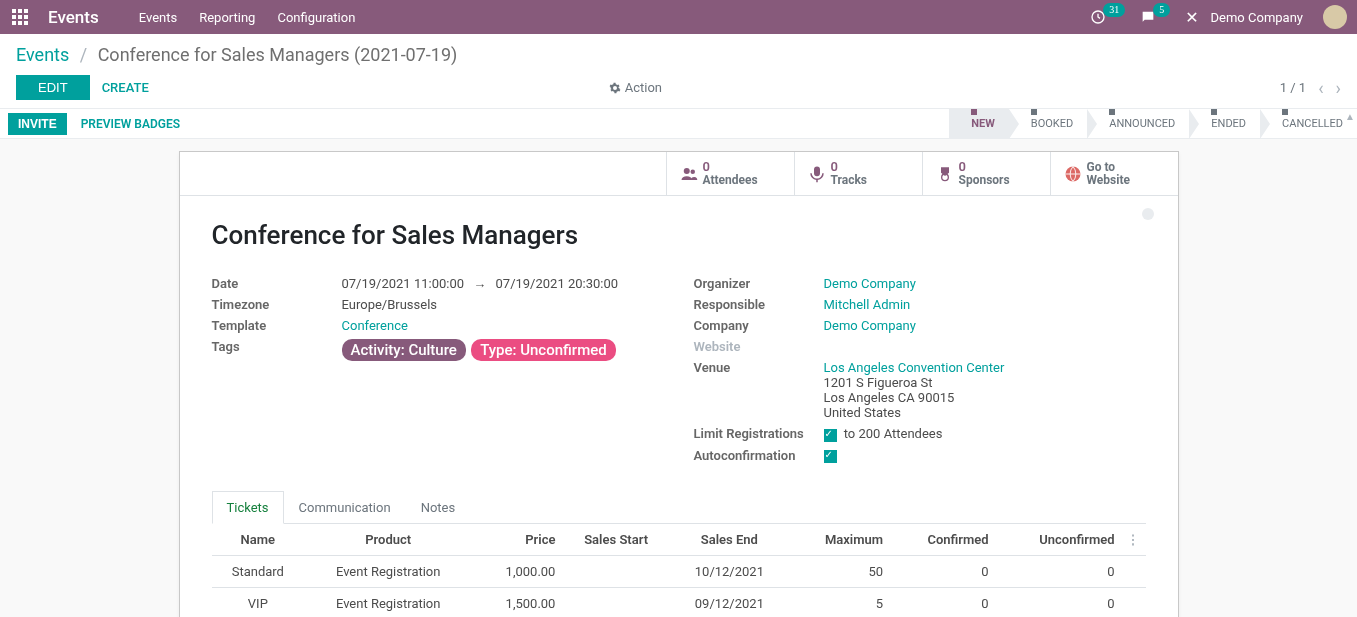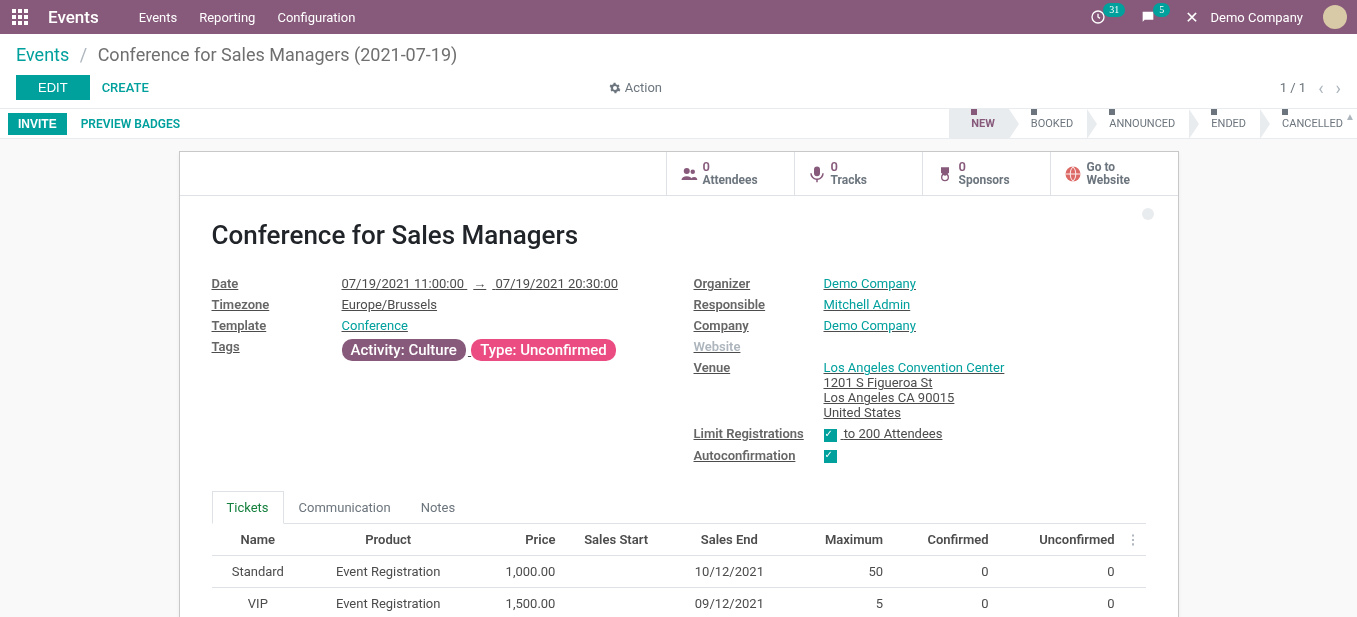--- a/index.html
+++ b/index.html
@@ -54,21 +54,21 @@
     .statbtn-val { color: #875a7b; font-weight: 600; font-size: 13px; }
     .statbtn-label { color: #6c757d; font-size: 12px; font-weight: bold; }
     .statbtn.website .statbtn-icon { color: #dc6965; }
     .statbtn.website .statbtn-text { color: #6c757d; }
     
     
     .sheet { padding: 24px 32px; position: relative; }
     .kanban-dot { position: absolute; right: 24px; top: 12px; width: 12px; height: 12px; border-radius: 50%; background: #e9ecef; }
     .event-title { font-size: 26px; color: #212529; margin-bottom: 26px; font-weight: 500; }
     .form-cols { display: flex; gap: 30px; }
-    .form-col { flex: 1; text-decoration: underline; }
+    .form-col { flex: 1; }
     .form-row { display: flex; margin-bottom: 6px; font-size: 13px; align-items: flex-start; }
     .form-label { width: 130px; color: #666; font-weight: 600; flex-shrink: 0; }
     .form-label.muted { color: #adb5bd; }
     .form-val { flex: 1; }
     .form-val .link { color: #00a09d; cursor: pointer; }
     .arrow-icon { color: #4c4c4c; margin: 0 6px; }
     .tag-pill { display: inline-block; color: #fff; font-size: 15px; padding: 2px 9px; border-radius: 10px; margin-right: 2px; font-weight: 500; }
     .tag-purple { background: #875a7b; }
     .tag-pink { background: #eb4d82; }
     .checkbox { display: inline-block; width: 13px; height: 13px; background: #00a09d; position: relative; vertical-align: middle; margin-right: 4px; }

